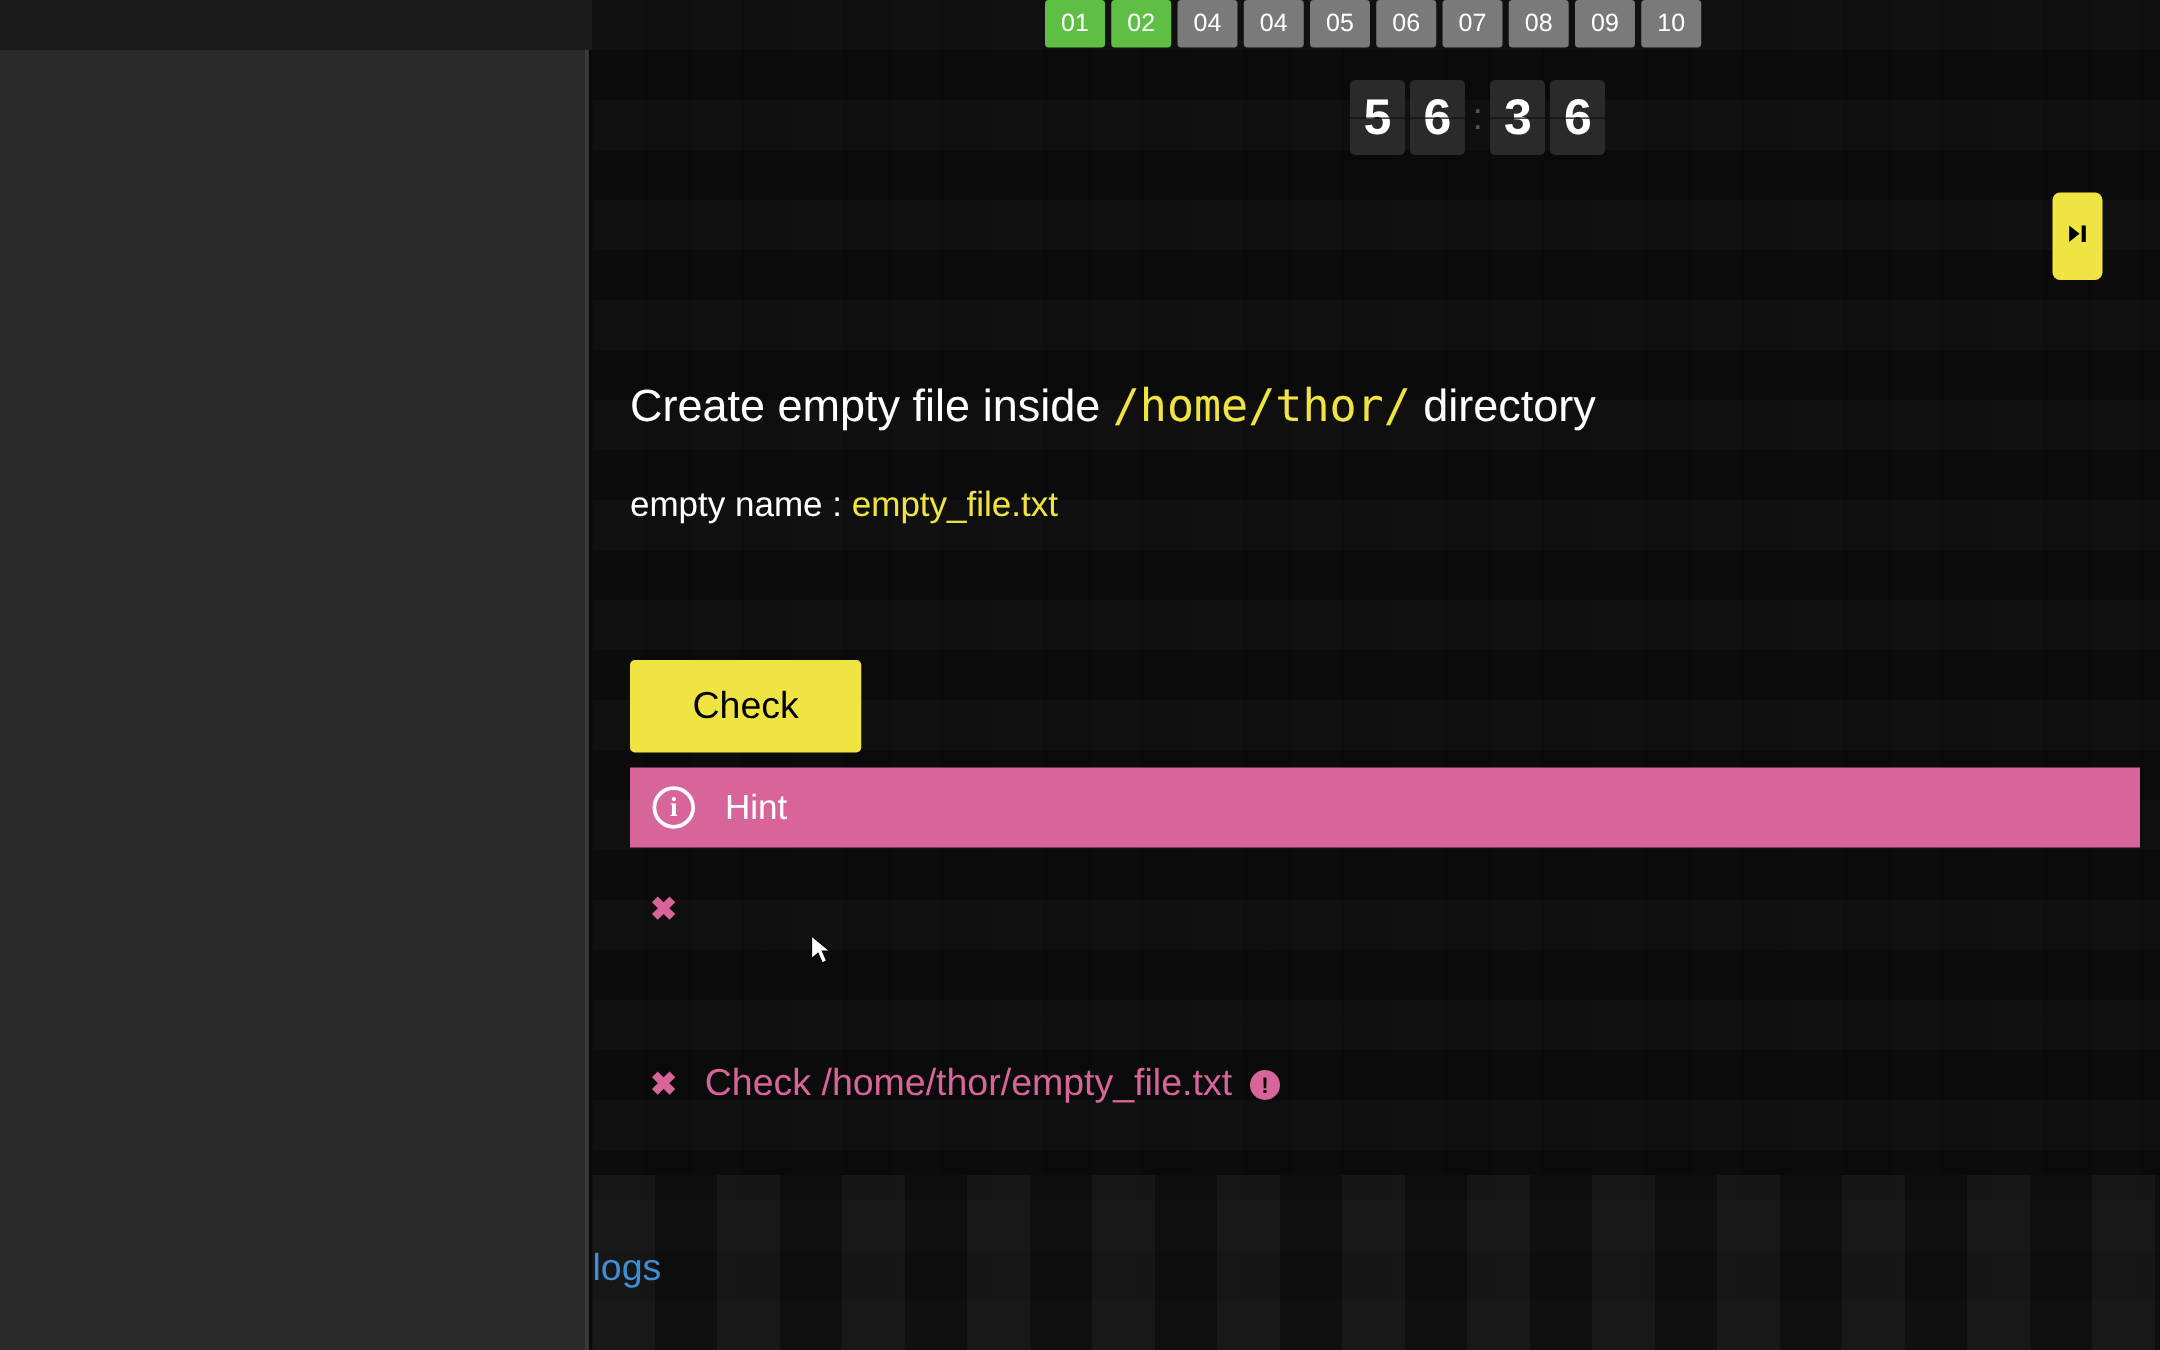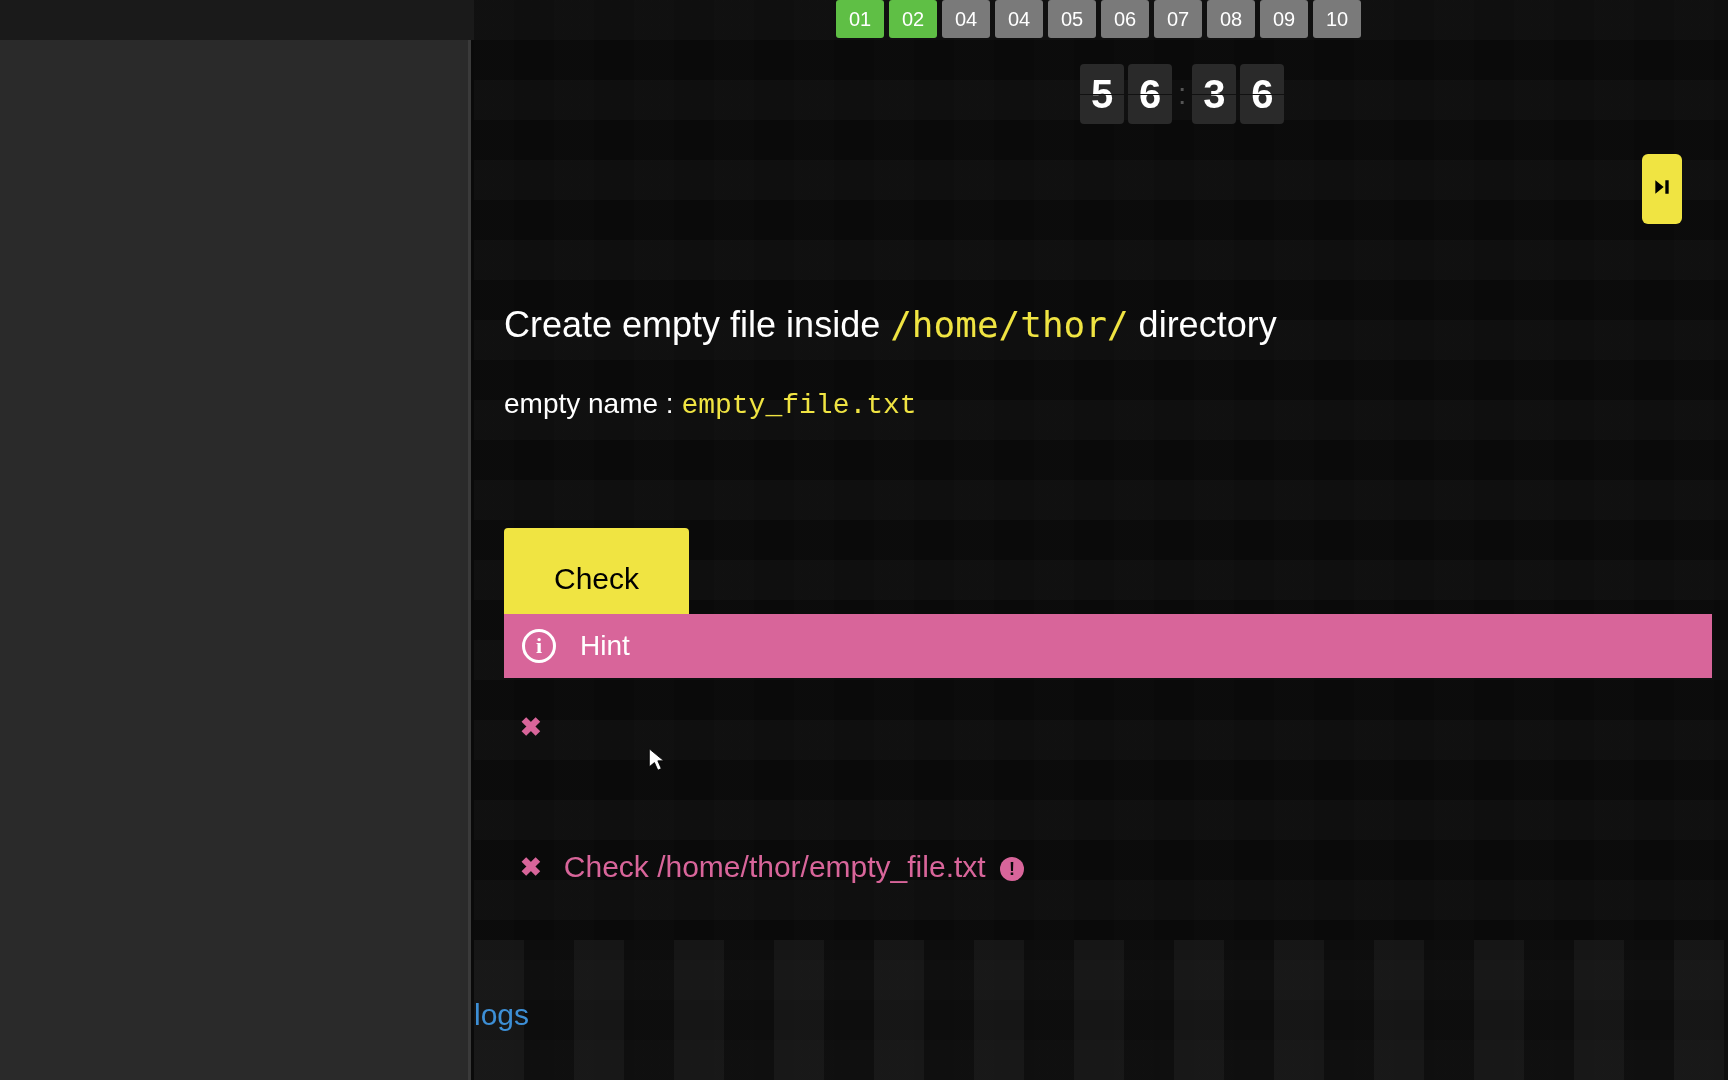--- a/index.html
+++ b/index.html
@@ -129,33 +129,33 @@
 }
 
 .task-sub {
   position: absolute;
   top: 388px;
   left: 30px;
   font-size: 28px;
   color: #fff;
 }
 .task-sub .mono {
-  font-family: Liberation Mono, monospace;
+  font-family: Liberation Sans, sans-serif;
   color: #f0e442;
 }
 
 .check-btn {
   position: absolute;
   top: 528px;
   left: 30px;
   background: #f0e442;
   color: #000;
   font-size: 30px;
   font-weight: 500;
-  padding: 34px 50px;
+  padding: 20px 50px;
   border-radius: 4px;
   cursor: pointer;
   border: none;
 }
 
 .hint-bar {
   position: absolute;
   top: 614px;
   left: 30px;
   right: 16px;

